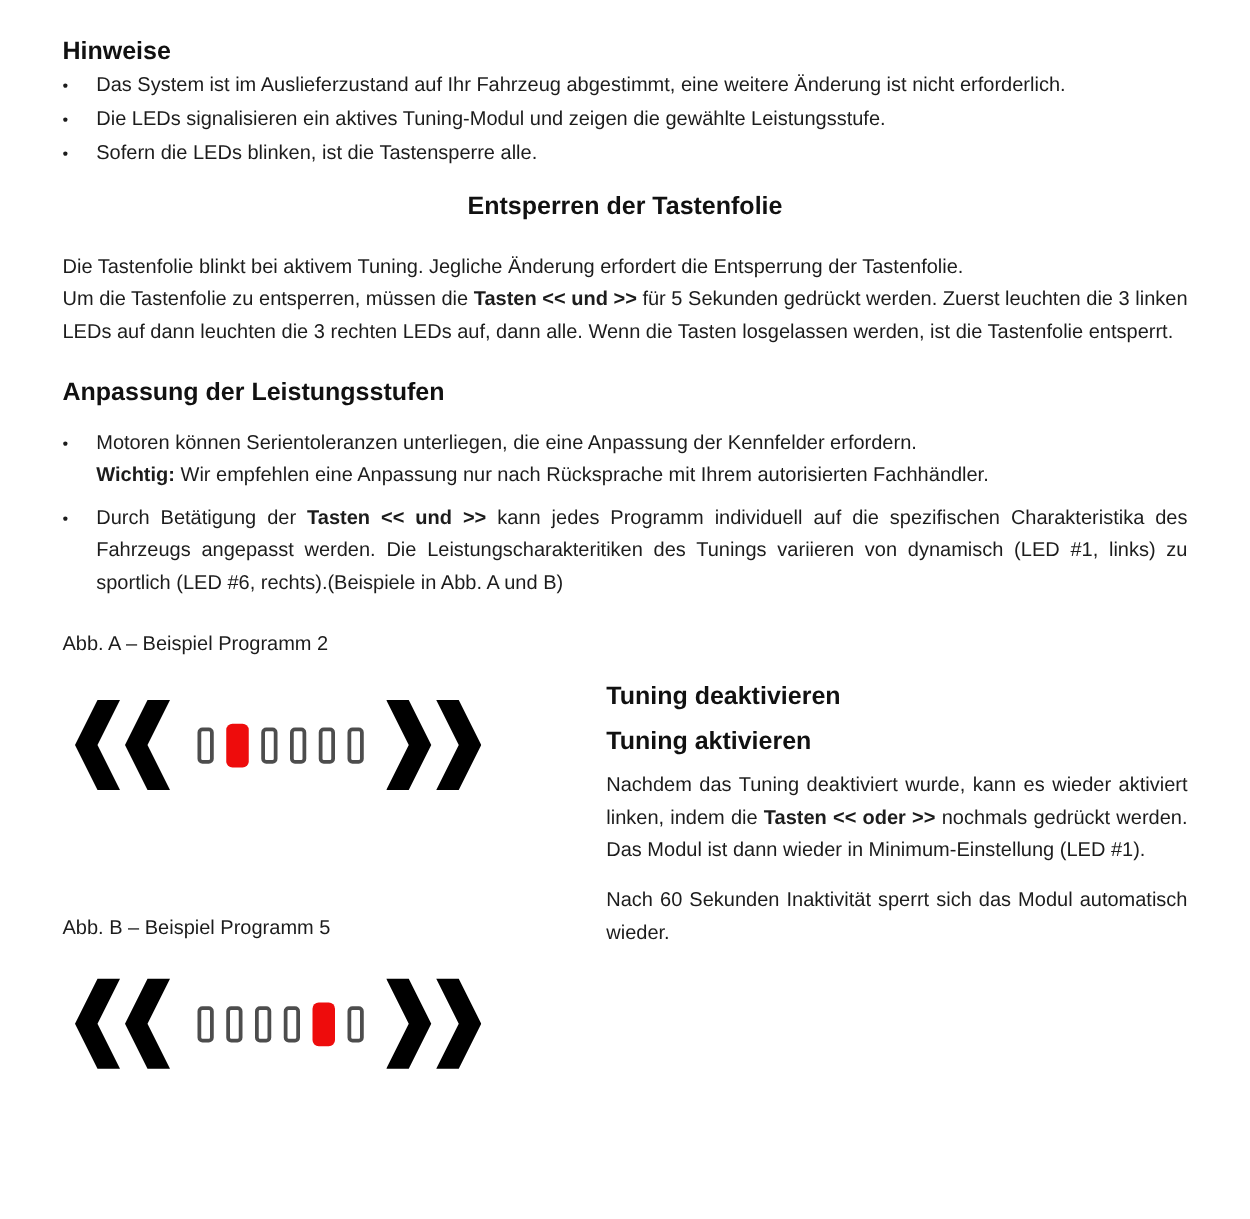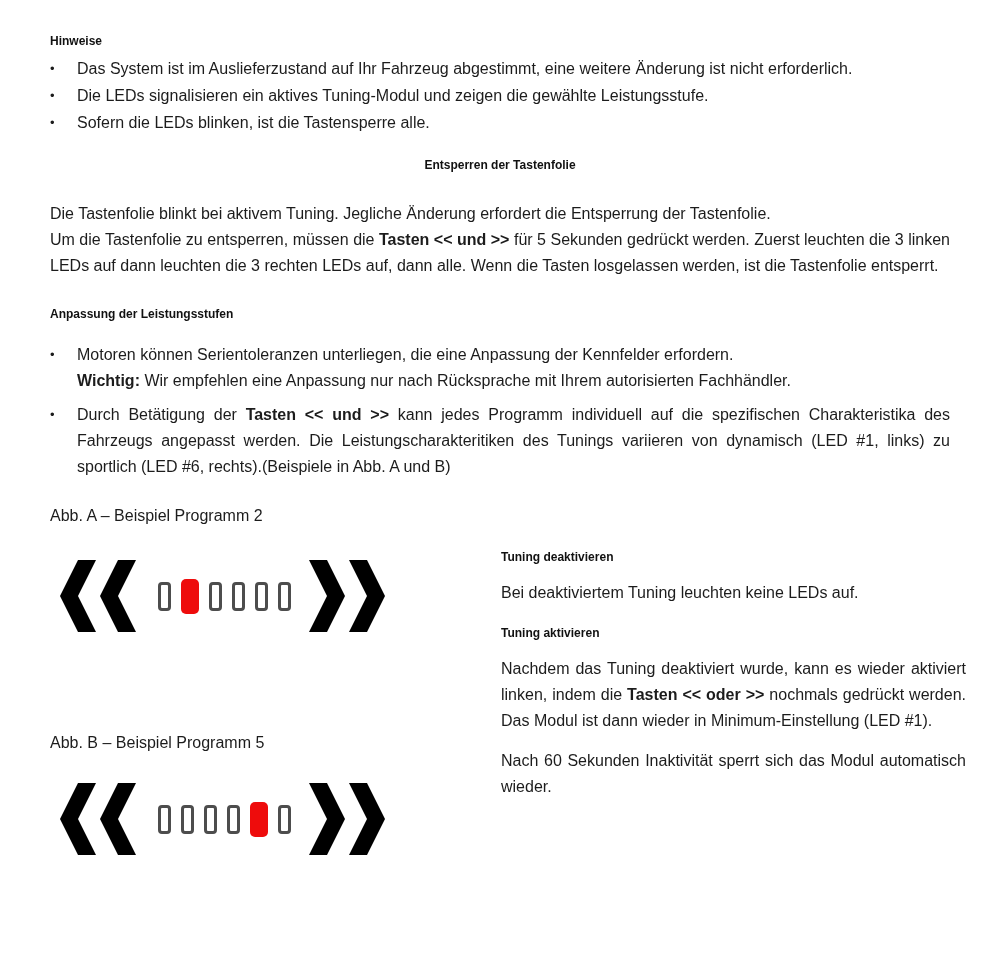--- a/index.html
+++ b/index.html
@@ -7,35 +7,35 @@
     --chevron:#2d2d2d; --ledborder:#4d4d4d; --bg:#ffffff;
   }
   *{box-sizing:border-box; margin:0; padding:0;}
   html,body{width:1000px; height:975px; overflow:hidden;}
   body{
     background:var(--bg);
     font-family:"Liberation Sans", sans-serif;
     font-size:16px; line-height:26px; color:var(--text);
     padding:28px 50px 0 50px;
   }
-  h3{font-size:12px; line-height:27px; font-weight:700; color:var(--heading);}
+  h3{font-size:20px; line-height:27px; font-weight:700; color:var(--heading);}
   .justify{text-align:justify;}
   
   ul{list-style:none;}
   li{display:flex; line-height:27px;}
   li .marker{width:27px; flex:0 0 27px; font-size:13px;}
   li .li-text{flex:1 1 auto; display:block;}
   .sec-entsperren h3{margin-top:16px;text-align:center;}
   .sec-entsperren .body{margin-top:22px;}
   .sec-anpassung h3{margin-top:22px;}
   .sec-anpassung ul{margin-top:14px;}
   .sec-anpassung li{line-height:26px;}
   .sec-anpassung li + li{margin-top:8px;}
   
-  .bottom{display:flex; margin-top:22px;gap:16px;}
+  .bottom{display:flex; margin-top:22px;}
   .col-left{width:435px; flex:0 0 435px;}
   .col-right{width:465px; flex:0 0 465px; padding-top:42px;}
   .fig-label{line-height:27px;}
   .graphic{display:flex; align-items:center; margin-top:30px; margin-left:10px;}
   .fig-b{margin-top:96px;}
   .fig-b .graphic{margin-top:26px;}
   .chev{width:76px; height:74px; flex:0 0 76px; display:block;}
   .chev.right{transform:scaleX(-1);}
   .led-row{display:flex; align-items:center; gap:10px; margin:0 18px 0 22px;}
   .led{width:13px; height:29px; border:3px solid var(--ledborder); border-radius:4px; background:#fff;}
@@ -135,20 +135,19 @@
           </div>
         <svg class="chev right" viewBox="0 0 76 72">
             <use href="#dbl-chevron"></use>
           </svg>
       </div>
     </div>
   </div>
 
   <div class="col-right">
     <h3>Tuning deaktivieren</h3>
-    <p><span>Bei deaktiviertem Tuning leuchten keine LEDs auf.</span></p>
 
     <h3 class="h-akt">Tuning aktivieren</h3>
     <p class="justify"><span>Nachdem das Tuning deaktiviert wurde, kann es wieder aktiviert linken, indem die </span><b>Tasten &lt;&lt; oder &gt;&gt;</b><span> nochmals gedrückt werden. Das Modul ist dann wieder in Minimum-Einstellung (LED #1).</span></p>
     <p class="justify"><span>Nach 60 Sekunden Inaktivität sperrt sich das Modul automatisch wieder.</span></p>
   </div>
 
 </div>
 
 </body></html>

